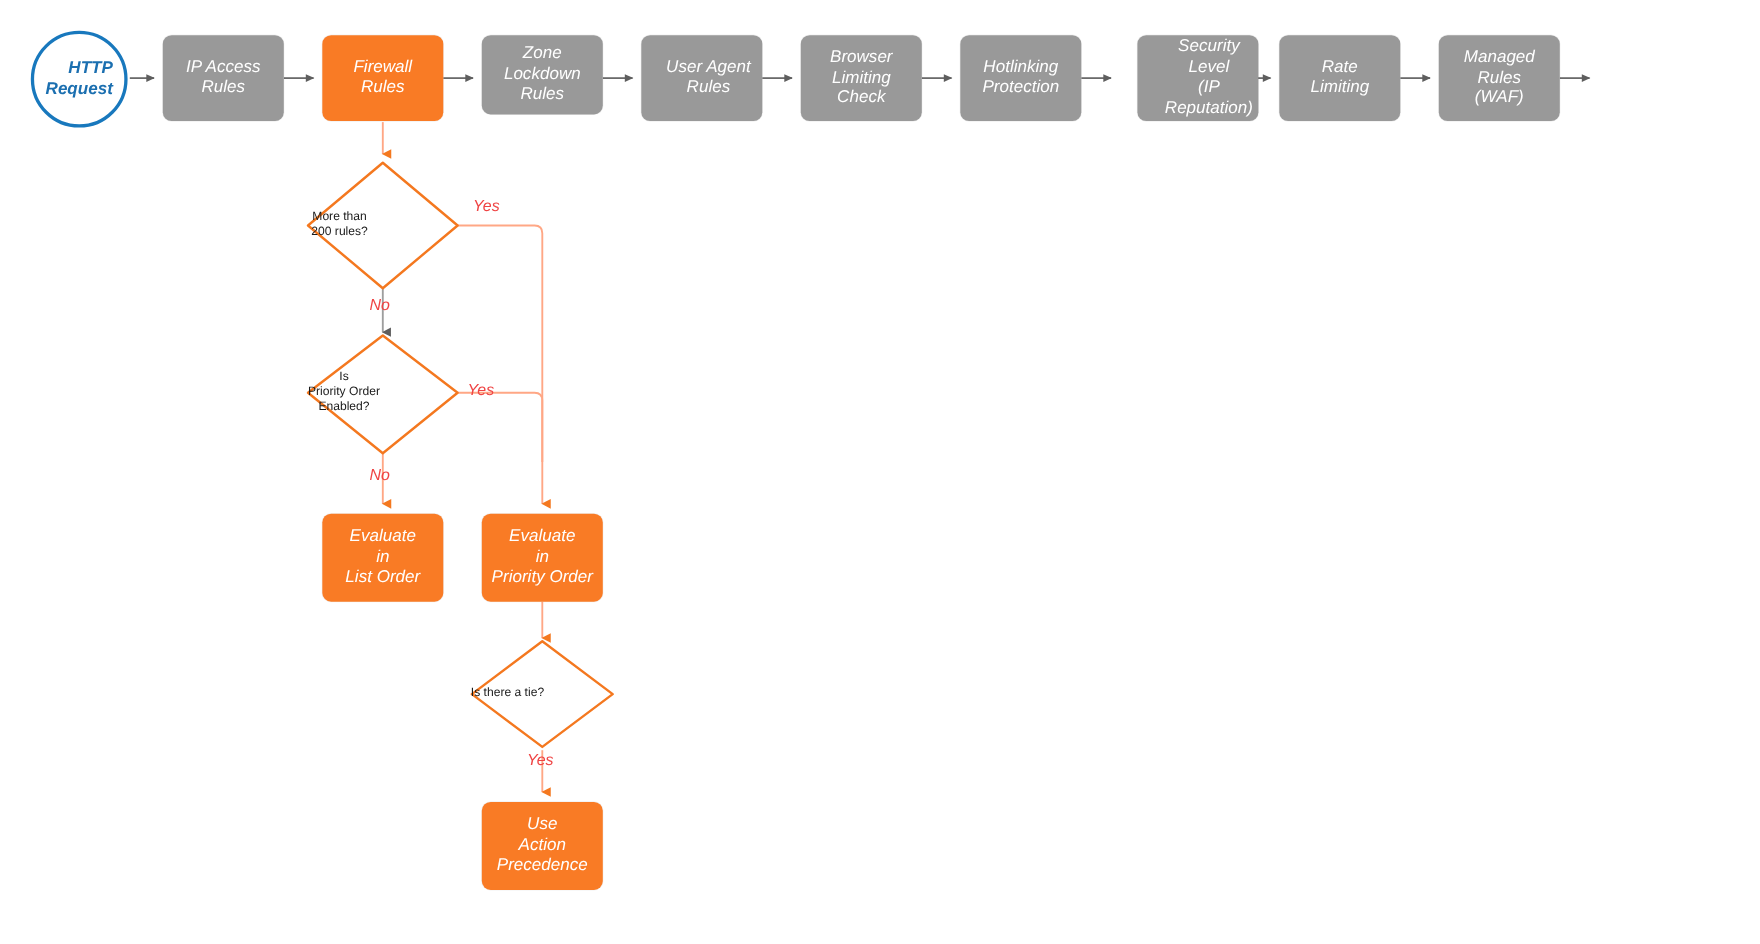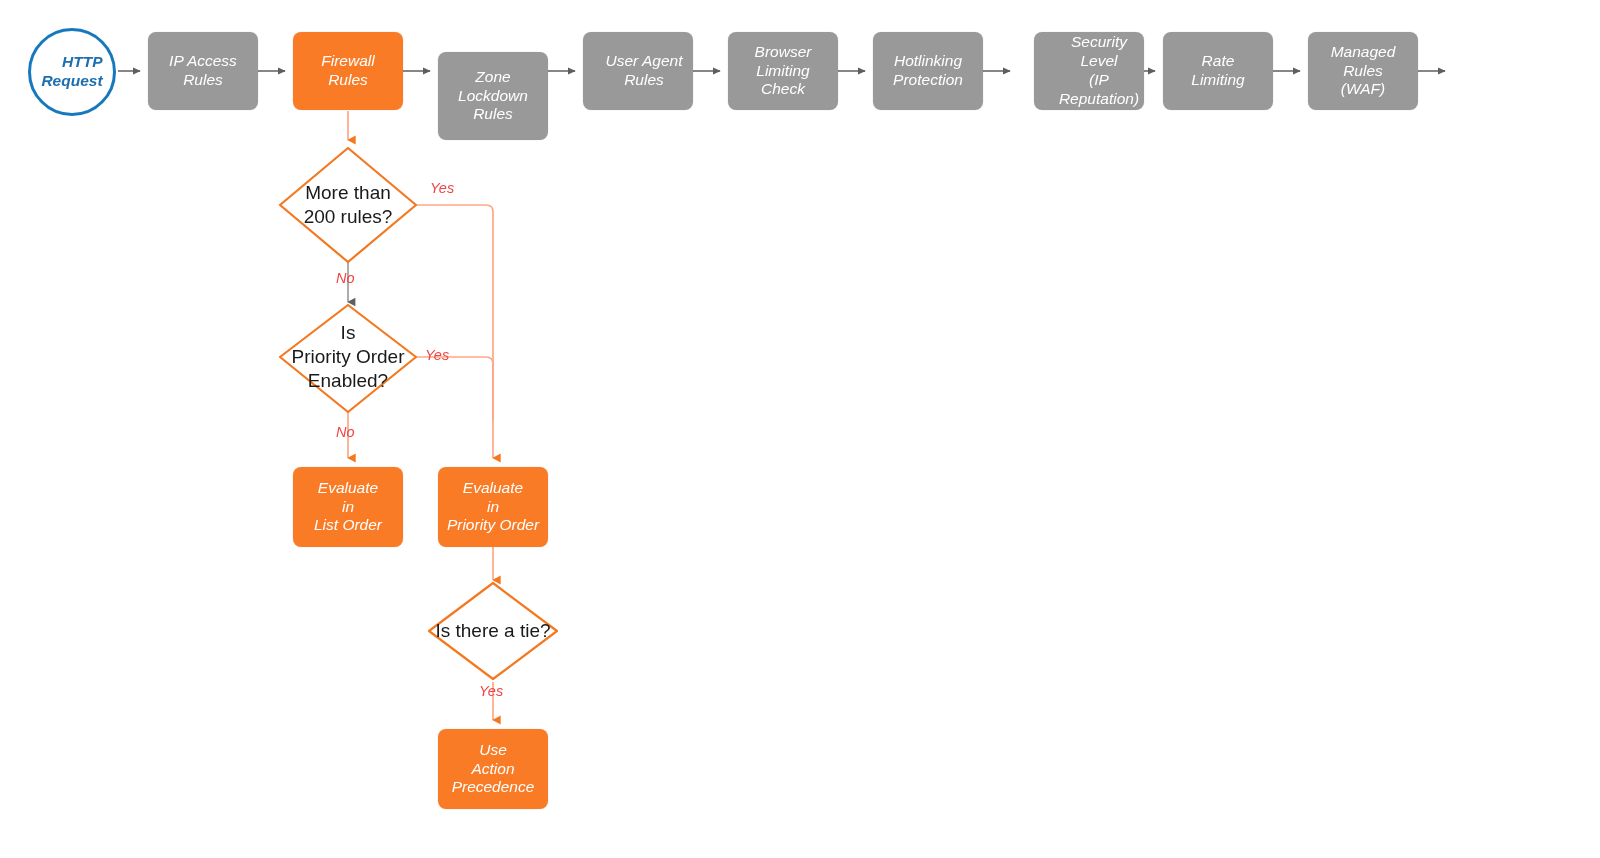--- a/index.html
+++ b/index.html
@@ -59,24 +59,23 @@
     color: #1b6fb0;
   }
   .term.end {
     background: #1878bd;
     color: #ffffff;
   }
   .diamond-label {
     position: absolute;
     display: flex;
     align-items: center;
-    justify-content: center;
     text-align: center;
     color: #1a1a1a;
-    font-size: 19px;
+    font-size: 11px;
     line-height: 1.26;
     pointer-events: none;
   }
   .edge-label {
     position: absolute;
     font-style: italic;
     font-size: 14.5px;
     color: #ef4444;
     white-space: nowrap;
   }
@@ -150,21 +149,21 @@
     </div>
   </div>
 
   <div class="node proc orange" style="left:293px; top:32px; width:110px; height:78px;">
     <div>
       <span class="nl">Firewall</span>
       <span class="nl">Rules</span>
     </div>
   </div>
 
-  <div class="node proc gray" style="left:438px; top:32px; width:110px; height:88px;margin-top:20px;">
+  <div class="node proc gray" style="left:438px; top:32px; width:110px; height:72px;">
     <div>
       <span class="nl">Zone</span>
       <span class="nl">Lockdown</span>
       <span class="nl">Rules</span>
     </div>
   </div>
 
   <div class="node proc gray" style="left:583px; top:32px; width:110px; height:78px;padding-left:12px;">
     <div>
       <span class="nl">User Agent</span>

